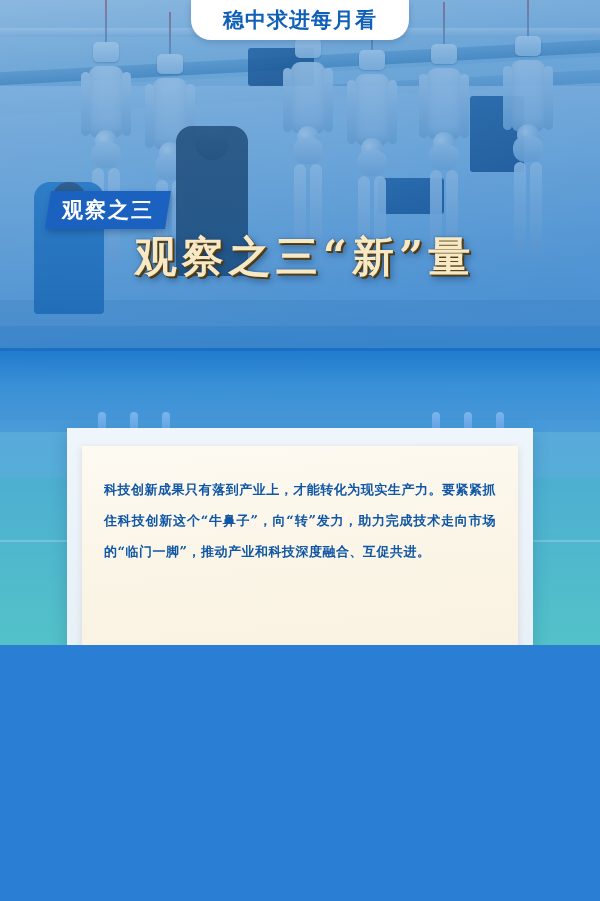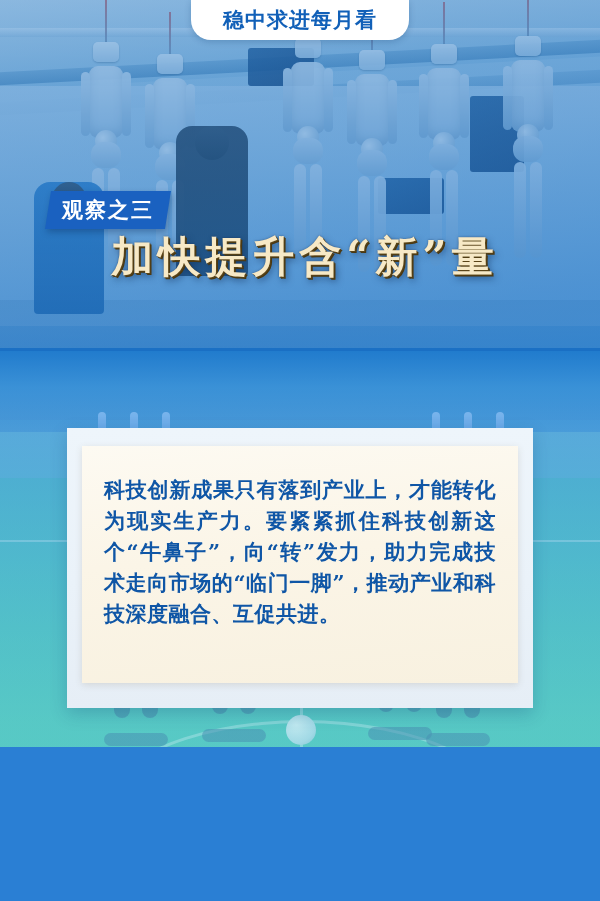--- a/index.html
+++ b/index.html
@@ -2,21 +2,21 @@
 <html><head>
 <meta charset="utf-8">
 <title>稳中求进每月看</title>
 <style>
   html,body{margin:0;padding:0;}
   body{
     width:600px;height:901px;overflow:hidden;
     font-family:"DejaVu Sans","Liberation Sans",sans-serif;
     background:#2a7fd4;
   }
-  .poster{position:relative;width:600px;height:747px;overflow:hidden;background:#1f6fc4;}
+  .poster{position:relative;width:600px;height:645px;overflow:hidden;background:#1f6fc4;}
 
   
   .bg-top{
     position:absolute;left:0;top:0;width:600px;height:430px;overflow:hidden;
     background:linear-gradient(178deg,#bcd8ec 0%,#a9cde6 22%,#8fbde0 45%,#6fa9d8 68%,#4f93cf 100%);
   }
   .bg-bottom{
     position:absolute;left:0;top:420px;width:600px;height:481px;overflow:hidden;
     background:linear-gradient(180deg,#6fb6dd 0%,#66c3d4 30%,#62c9c6 55%,#63cbc0 78%,#63cfc2 100%);
   }
@@ -138,21 +138,21 @@
     box-shadow:0 6px 16px rgba(12,55,110,.22);
   }
   .card-inner{
     position:absolute;left:15px;top:18px;width:436px;height:237px;
     background:linear-gradient(175deg,#fdfaf2 0%,#fbf5e7 45%,#f8f1e0 100%);
     box-shadow:0 2px 7px rgba(110,95,60,.16);
     box-sizing:border-box;padding:28px 22px 0 22px;
   }
   .quote{
     font-family:"DejaVu Serif","Liberation Serif",serif;
-    font-size:21px;line-height:31px;font-weight:bold;color:#0f56a6;
+    font-size:13px;line-height:31px;font-weight:bold;color:#0f56a6;
     letter-spacing:.5px;text-align:justify;
   }
 
   
   .footer{
     position:absolute;left:0;top:828px;width:600px;height:50px;
     display:flex;align-items:center;justify-content:center;gap:12px;
   }
   .logo{position:relative;width:40px;height:40px;border-radius:50%;
     background:radial-gradient(circle at 50% 50%,#1c5fae 0%,#17519a 58%,#0f3c78 100%);
@@ -320,21 +320,21 @@
 
   <div class="pill">
     <span>稳中求进每月看</span>
   </div>
 
   <div class="tag">
     <div class="tag-txt">观察之三</div>
   </div>
 
   <div class="headline">
-    <div class="hl l2">加快提升含“新”量</div>
+    <div class="hl l2">观察之三“新”量</div>
   </div>
 
   <div class="rings">
     <div class="ring" style="left:96px;top:8px;">
         <div class="bar"></div>
         <div class="cap"></div>
       </div>
     <div class="ring" style="left:128px;top:8px;">
         <div class="bar"></div>
         <div class="cap"></div>

